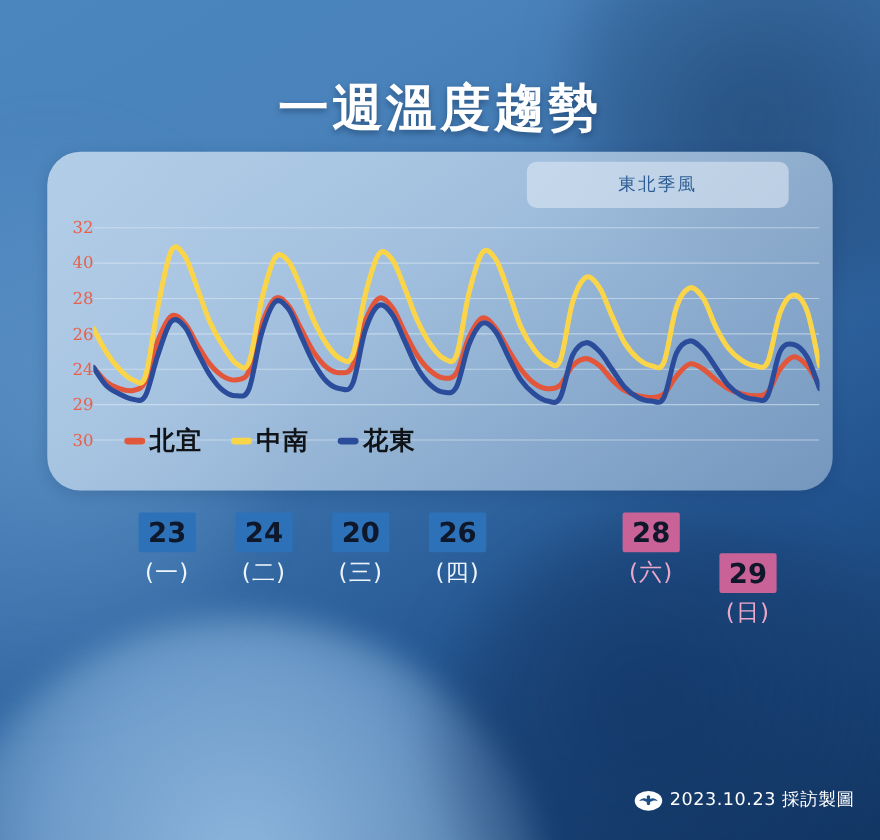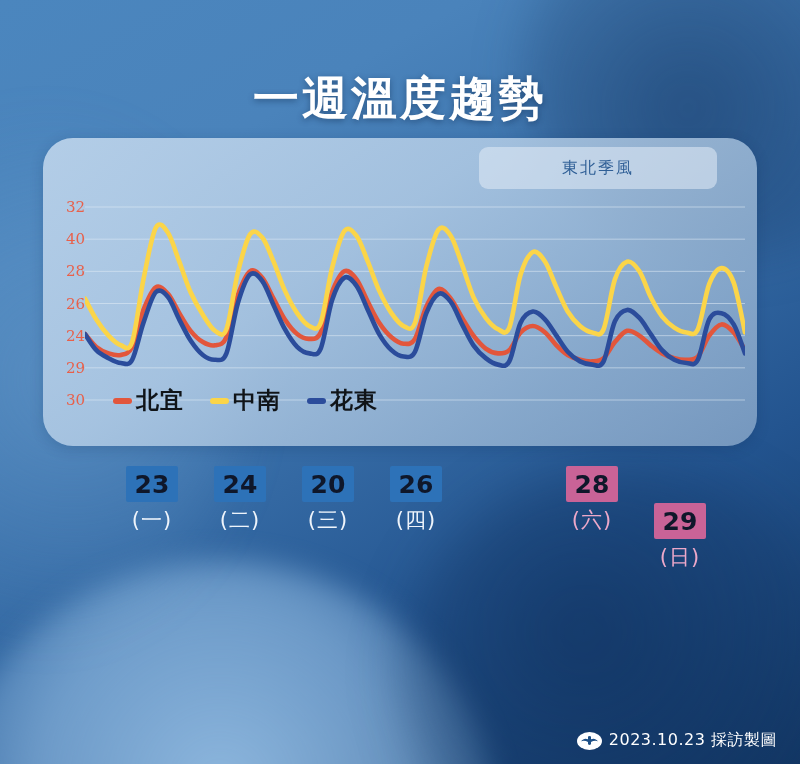--- a/index.html
+++ b/index.html
@@ -193,21 +193,21 @@
     font-size: 21px;
     letter-spacing: 1px;
   }
   .day-week.weekday { color: #eef4fb; }
   .day-week.weekend { color: #eca8c9; }
 
   
   #footer {
     position: absolute;
     right: 23px;
-    bottom: 13px;
+    bottom: 26px;
     display: flex;
     align-items: center;
     gap: 7px;
   }
   #footer-logo {
     width: 25px;
     height: 18px;
     border-radius: 50%;
     background: #ffffff;
     display: flex;

